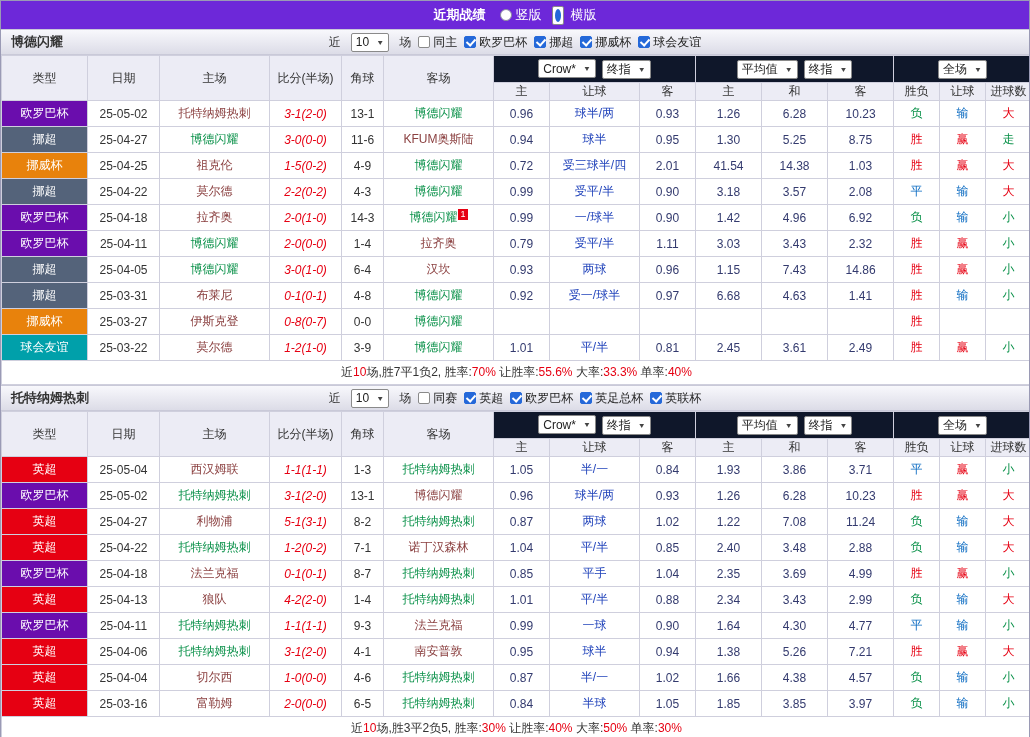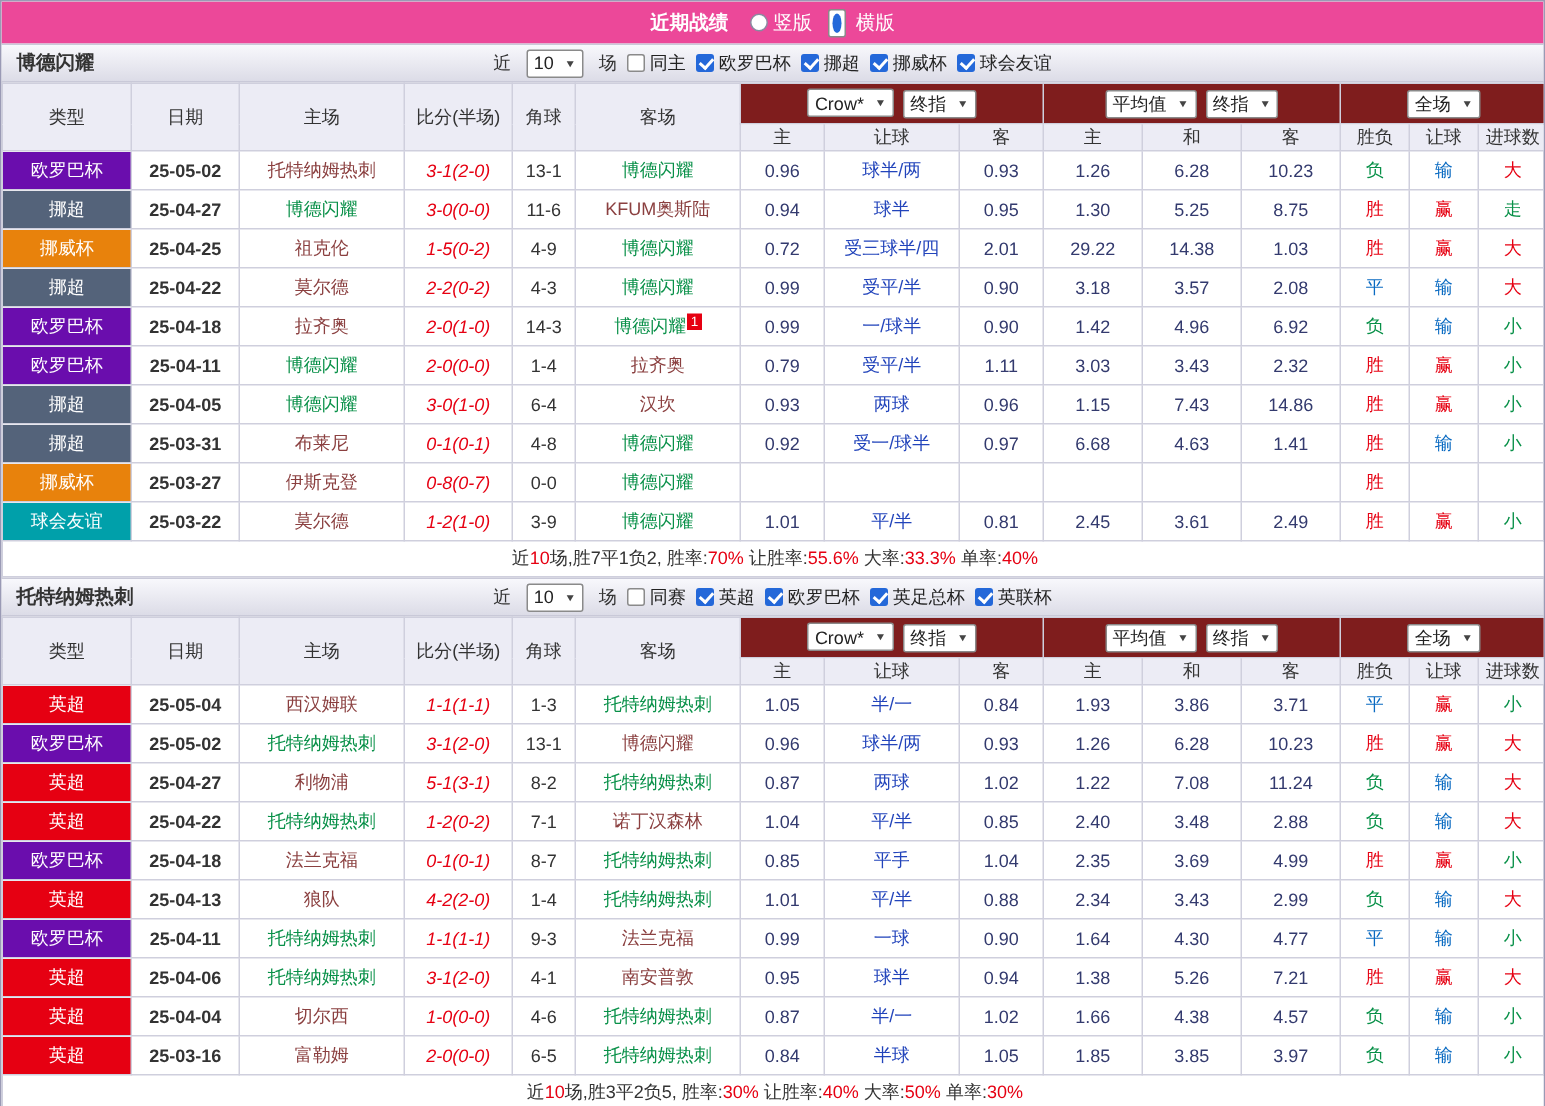--- a/index.html
+++ b/index.html
@@ -7,21 +7,21 @@
   body {
     width: 1030px;
     font-family: "Liberation Sans", "DejaVu Sans", sans-serif;
     font-size: 12px;
     color: #333;
   }
   .page { width: 1030px; border: 1px solid #9a9ab5; overflow: hidden; }
 
   
   .topbar {
-    height: 28px; background: #ec4899; color: #fff;
+    height: 28px; background: #6d28d9; color: #fff;
     display: flex; align-items: center; justify-content: center; gap: 14px;
     font-size: 13px;
   }
   .topbar .title { font-weight: bold; }
   .vopt { display: inline-flex; align-items: center; gap: 4px; cursor: pointer; }
   .radio {
     width: 12px; height: 12px; border-radius: 50%;
     background: #fff; border: 1px solid #8a8aa0; display: inline-block; position: relative;
   }
   .radio.sel::after {
@@ -56,26 +56,26 @@
   }
   .sel .arr { font-size: 8px; color: #444; transform: scaleY(.85); }
 
   
   table { border-collapse: collapse; table-layout: fixed; width: 1030px; }
   td {
     border: 1px solid #cfcfdd; height: 26px; text-align: center; padding: 0;
     white-space: nowrap; overflow: hidden; font-size: 12px;
   }
   thead td.hc { background: #ececf5; color: #333; }
-  thead td.hg { background: #7f1d1d; }
+  thead td.hg { background: #0f172a; }
   thead tr:first-child td { height: 27px; }
   thead td.sub { height: 18px; }
 
   .lg { color: #fff; }
-  .dt { color: #333; font-weight: bold; }
+  .dt { color: #333; }
   .tf { color: #089048; cursor: pointer; }   
   .to { color: #8b4040; cursor: pointer; }   
   .sc { color: #e60012; cursor: pointer; font-style: italic; }
   .cn { color: #333; }
   .od { color: #333a6e; }
   .hd { color: #2244bb; }
   .oc-r { color: #e60012; }
   .oc-b { color: #0b6bc2; }
   .oc-g { color: #089048; }
   .bdg {
@@ -217,21 +217,21 @@
           <tr>
             <td class="lg" style="background:#e8820c">挪威杯</td>
             <td class="dt">25-04-25</td>
             <td><span class="to">祖克伦</span></td>
             <td class="sc">1-5(0-2)</td>
             <td class="cn">4-9</td>
             <td><span class="tf">博德闪耀</span></td>
             <td class="od">0.72</td>
             <td class="hd">受三球半/四</td>
             <td class="od">2.01</td>
-            <td class="od">29.22</td>
+            <td class="od">41.54</td>
             <td class="od">14.38</td>
             <td class="od">1.03</td>
             <td class="oc-r">胜</td>
             <td class="oc-r">赢</td>
             <td class="oc-r">大</td>
           </tr>
           <tr>
             <td class="lg" style="background:#54637a">挪超</td>
             <td class="dt">25-04-22</td>
             <td><span class="to">莫尔德</span></td>

